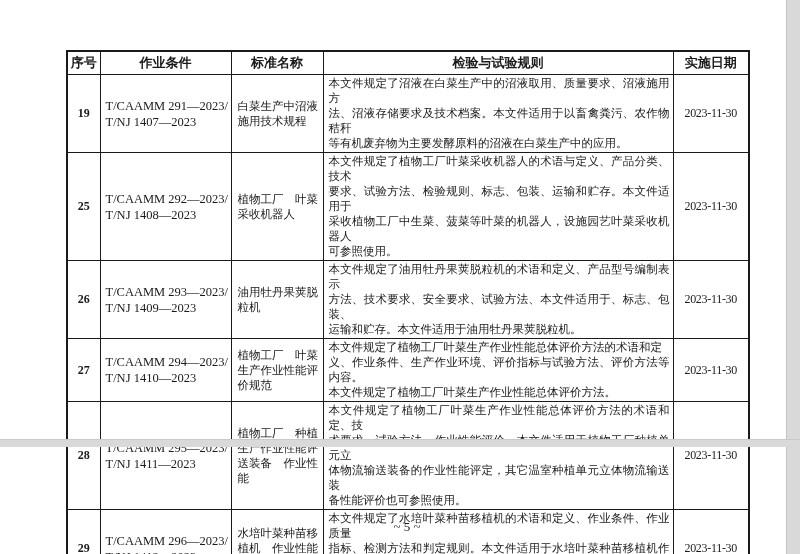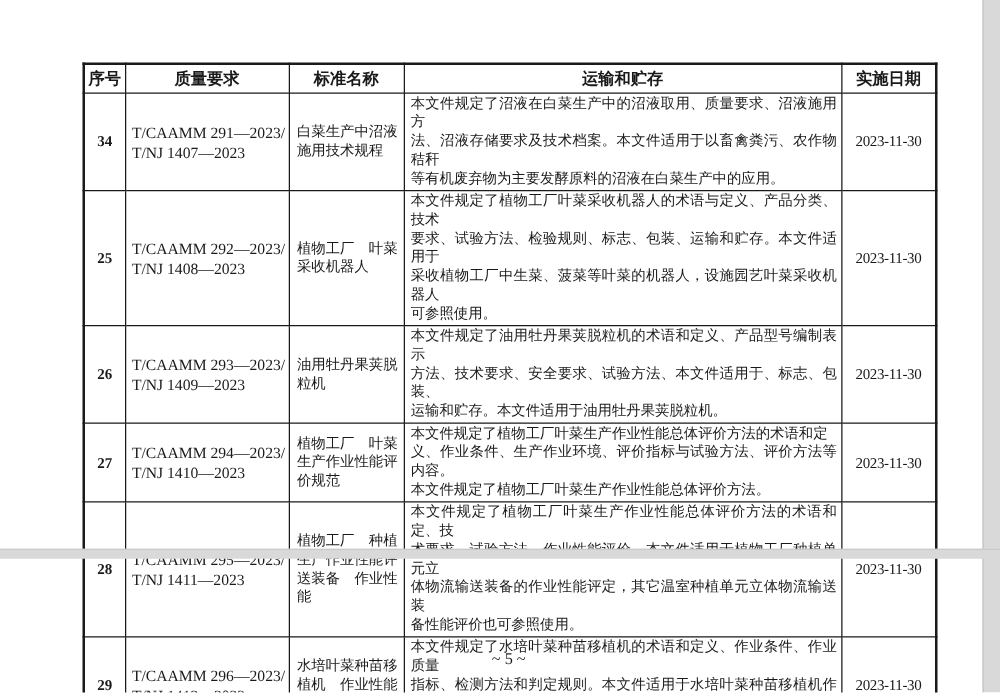--- a/index.html
+++ b/index.html
@@ -96,29 +96,29 @@
     <colgroup>
       <col style="width:33px">
       <col style="width:131px">
       <col style="width:92px">
       <col style="width:350px">
       <col style="width:76px">
     </colgroup>
     <thead>
       <tr>
         <th>序号</th>
-        <th>质量要求</th>
+        <th>作业条件</th>
         <th>标准名称</th>
-        <th>运输和贮存</th>
+        <th>检验与试验规则</th>
         <th>实施日期</th>
       </tr>
     </thead>
     <tbody>
       <tr>
-        <td class="c-no">34</td>
+        <td class="c-no">19</td>
         <td class="c-code">T/CAAMM 291—2023/
 T/NJ 1407—2023</td>
         <td class="c-name">白菜生产中沼液
 施用技术规程</td>
         <td class="c-content">本文件规定了沼液在白菜生产中的沼液取用、质量要求、沼液施用方
 法、沼液存储要求及技术档案。本文件适用于以畜禽粪污、农作物秸秆
 等有机废弃物为主要发酵原料的沼液在白菜生产中的应用。</td>
         <td class="c-date">2023-11-30</td>
       </tr>
       <tr>

